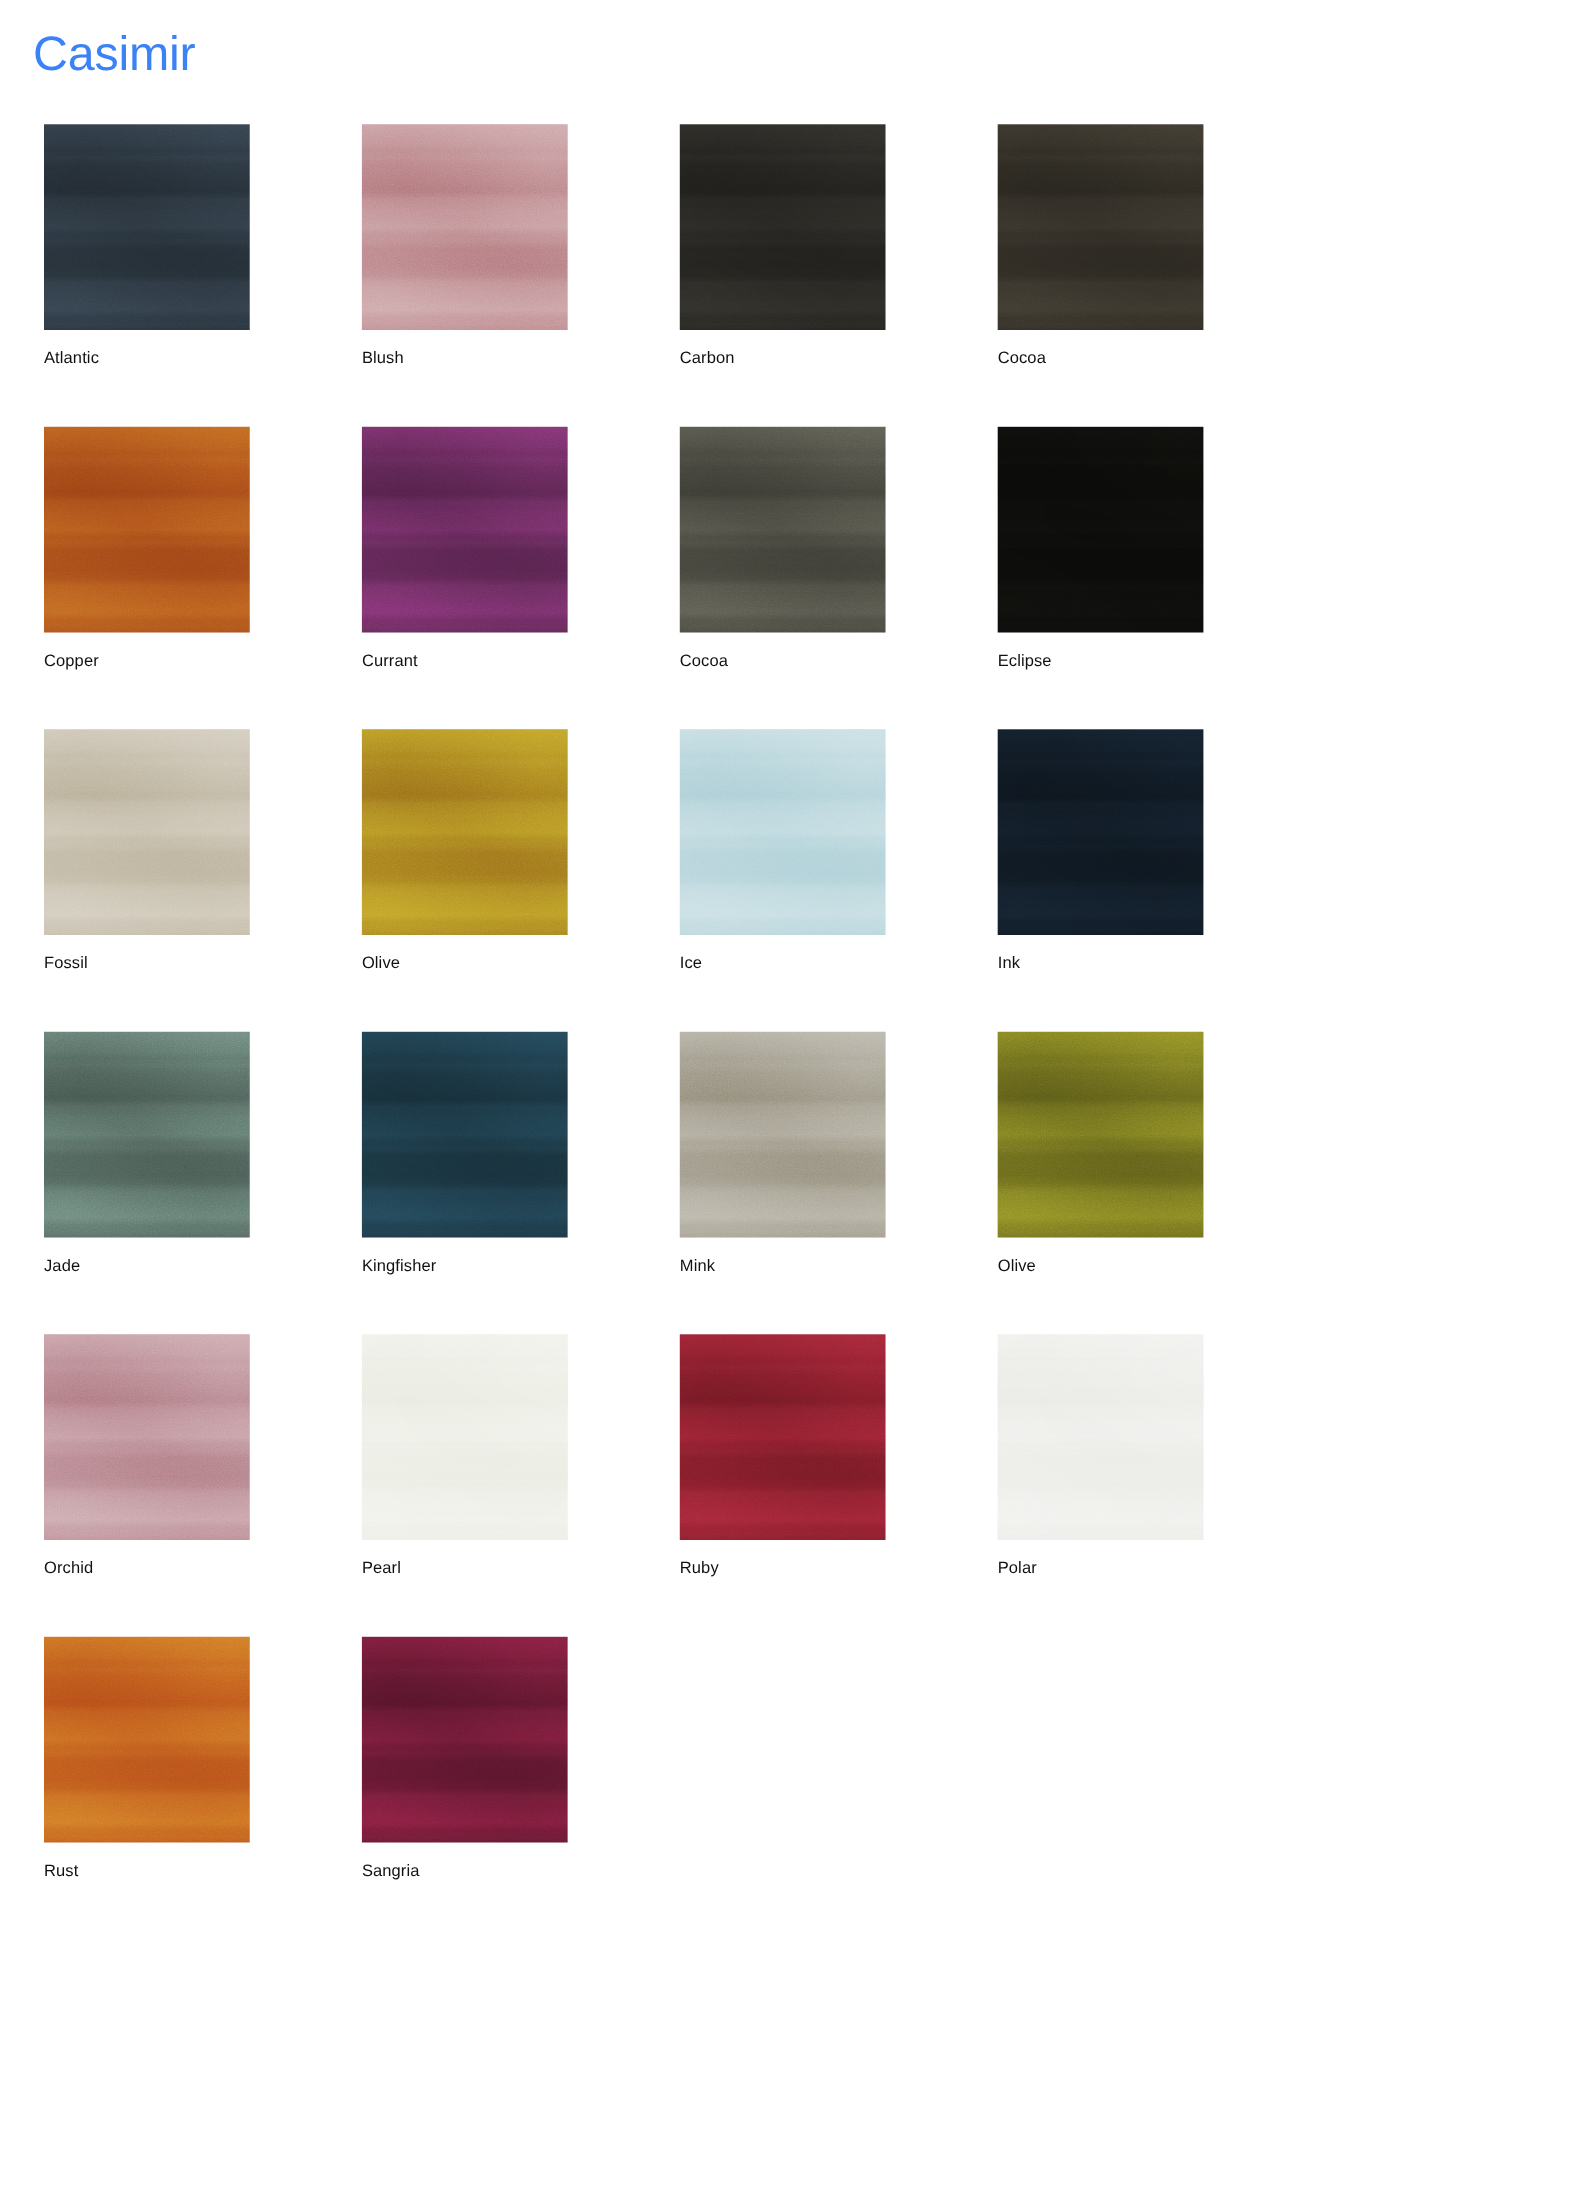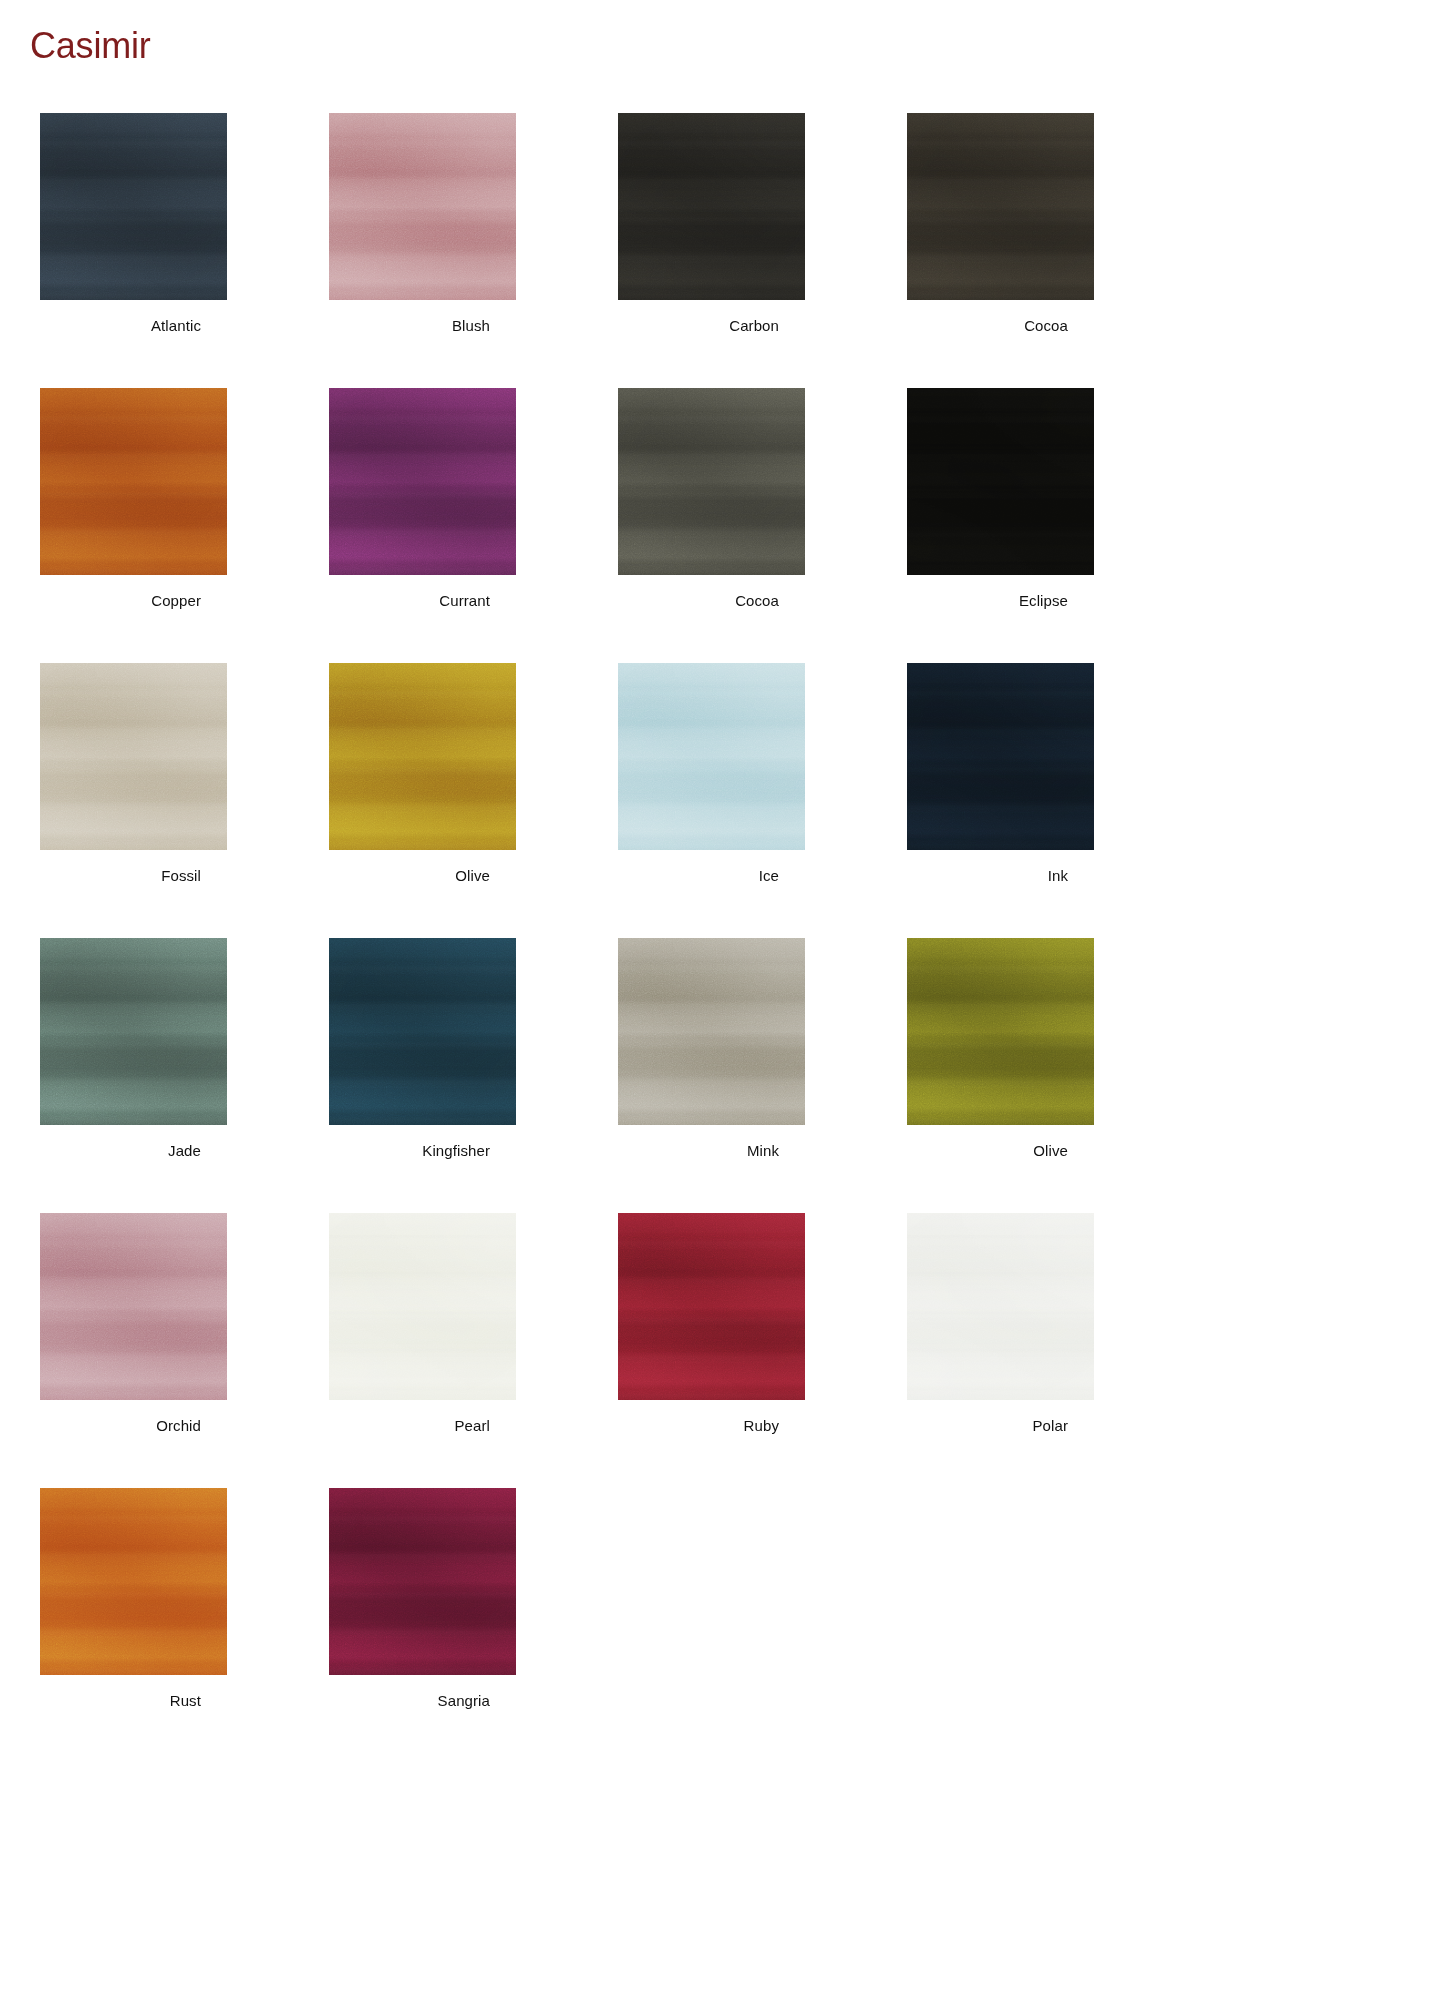--- a/index.html
+++ b/index.html
@@ -18,41 +18,40 @@
     width: 1445px;
     height: 1990px;
     background: #ffffff;
     overflow: hidden;
   }
 
   .page-title {
     position: absolute;
     left: 30px;
     top: 24px;
-    font-size: 36px;
+    font-size: 44px;
     font-weight: 400;
     letter-spacing: -0.2px;
-    color: #7f1d1d;
+    color: #3b82f6;
     line-height: 1.2;
   }
 
   .swatch-grid {
     position: absolute;
     left: 40px;
     top: 113px;
     width: 1350px;
     display: grid;
     grid-template-columns: repeat(4, 187px);
     column-gap: 102px;
     row-gap: 53px;
   }
 
   .swatch-cell {
     width: 161px;
-    text-align: right;
   }
 
   .swatch-chip {
     position: relative;
     width: 187px;
     height: 187px;
     overflow: hidden;
     isolation: isolate;
     background-color: var(--base);
   }

